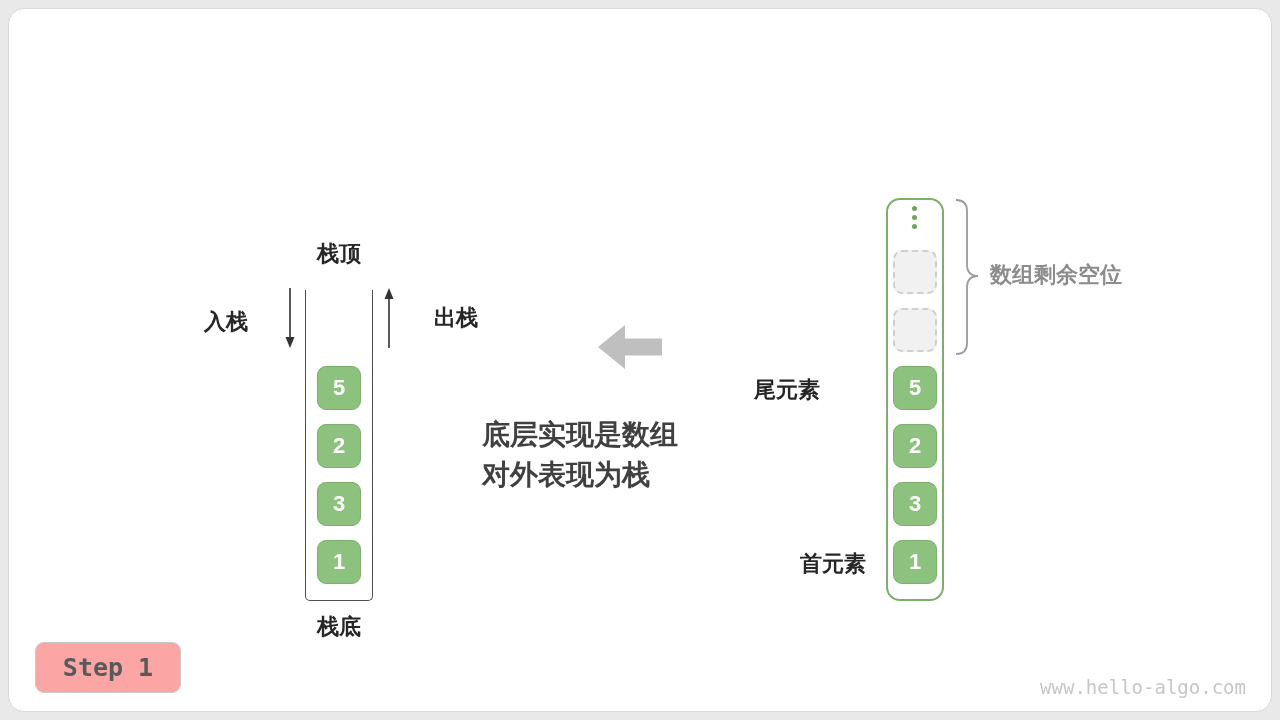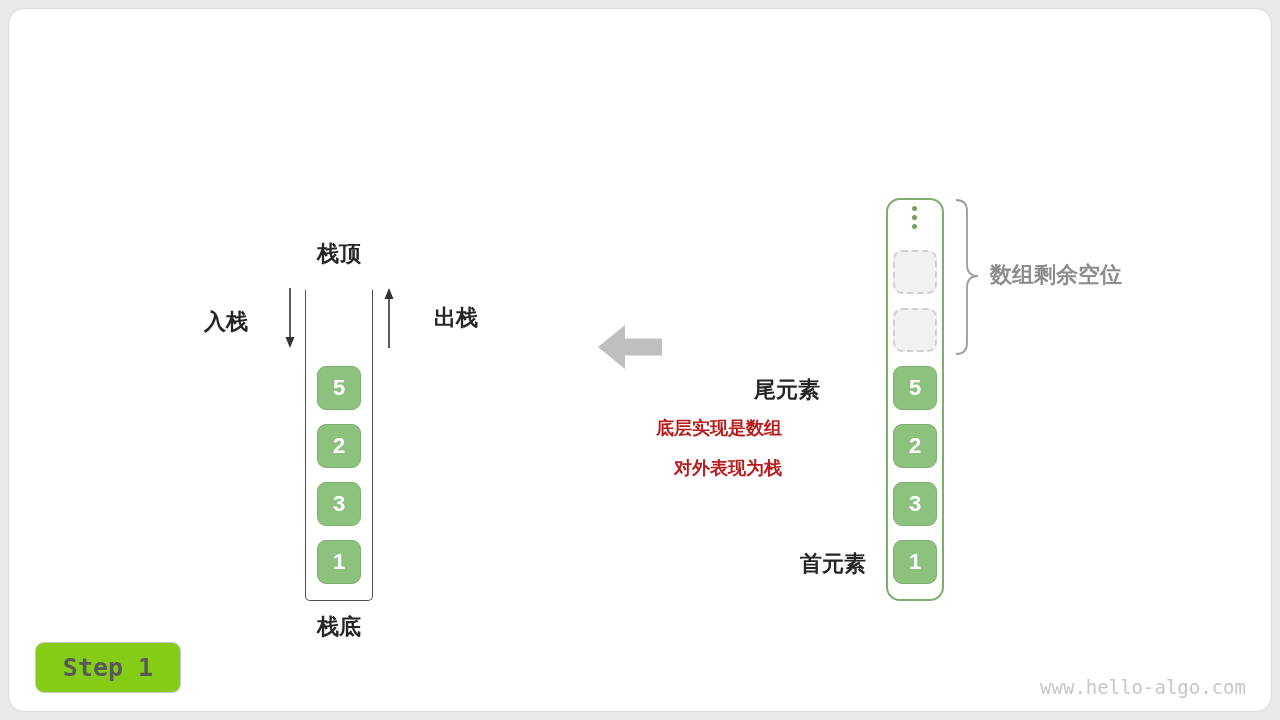--- a/index.html
+++ b/index.html
@@ -77,33 +77,33 @@
     align-items: center;
   }
   .dots span {
     width: 5px; height: 5px;
     border-radius: 50%;
     background: #6FA35F;
   }
   .caption-line {
     position: absolute;
     width: 300px;
-    text-align: right;
-    font-size: 18px;
+    text-align: left;
+    font-size: 28px;
     font-weight: bold;
-    color: #b91c1c;
+    color: #404040;
   }
   .step-badge {
     position: absolute;
     left: 35px; top: 642px;
     width: 146px; height: 51px;
     box-sizing: border-box;
     border: 1.5px solid #C9C9C9;
     border-radius: 9px;
-    background: #84cc16;
+    background: #fca5a5;
     display: flex;
     align-items: center;
     justify-content: center;
     font-family: "DejaVu Sans Mono", monospace;
     font-weight: bold;
     font-size: 25px;
     color: #595959;
   }
   .watermark {
     position: absolute;

